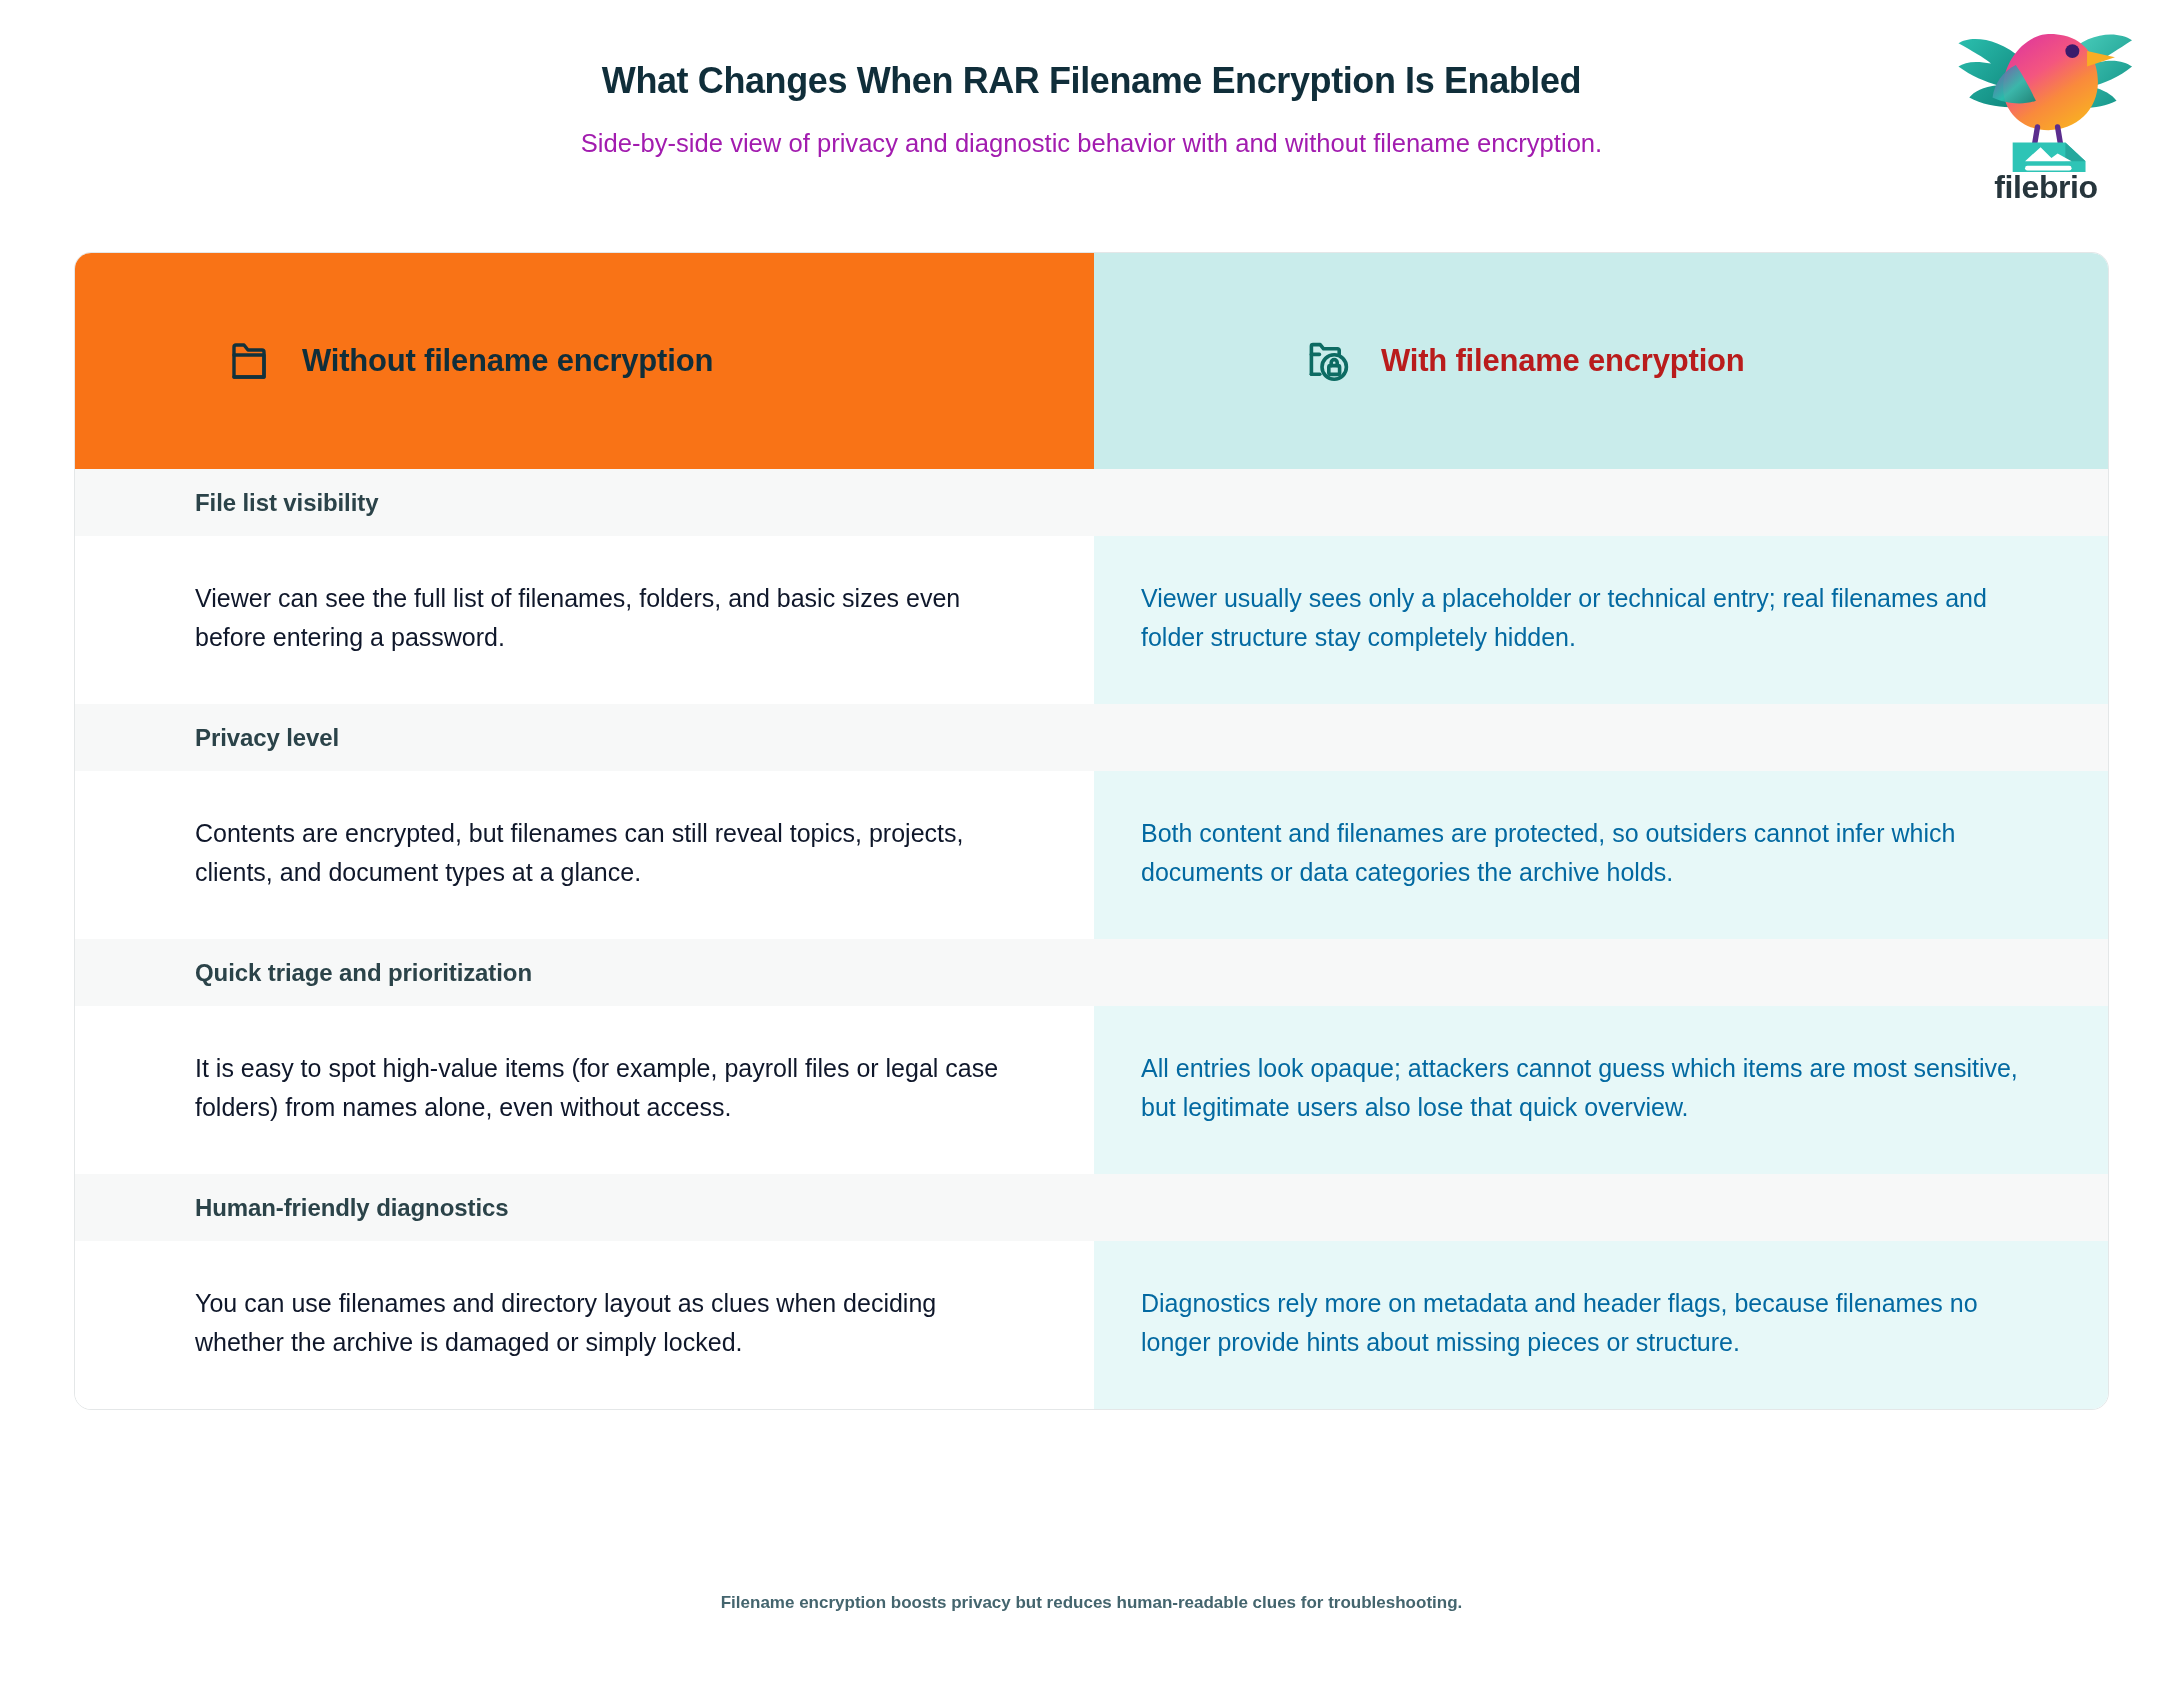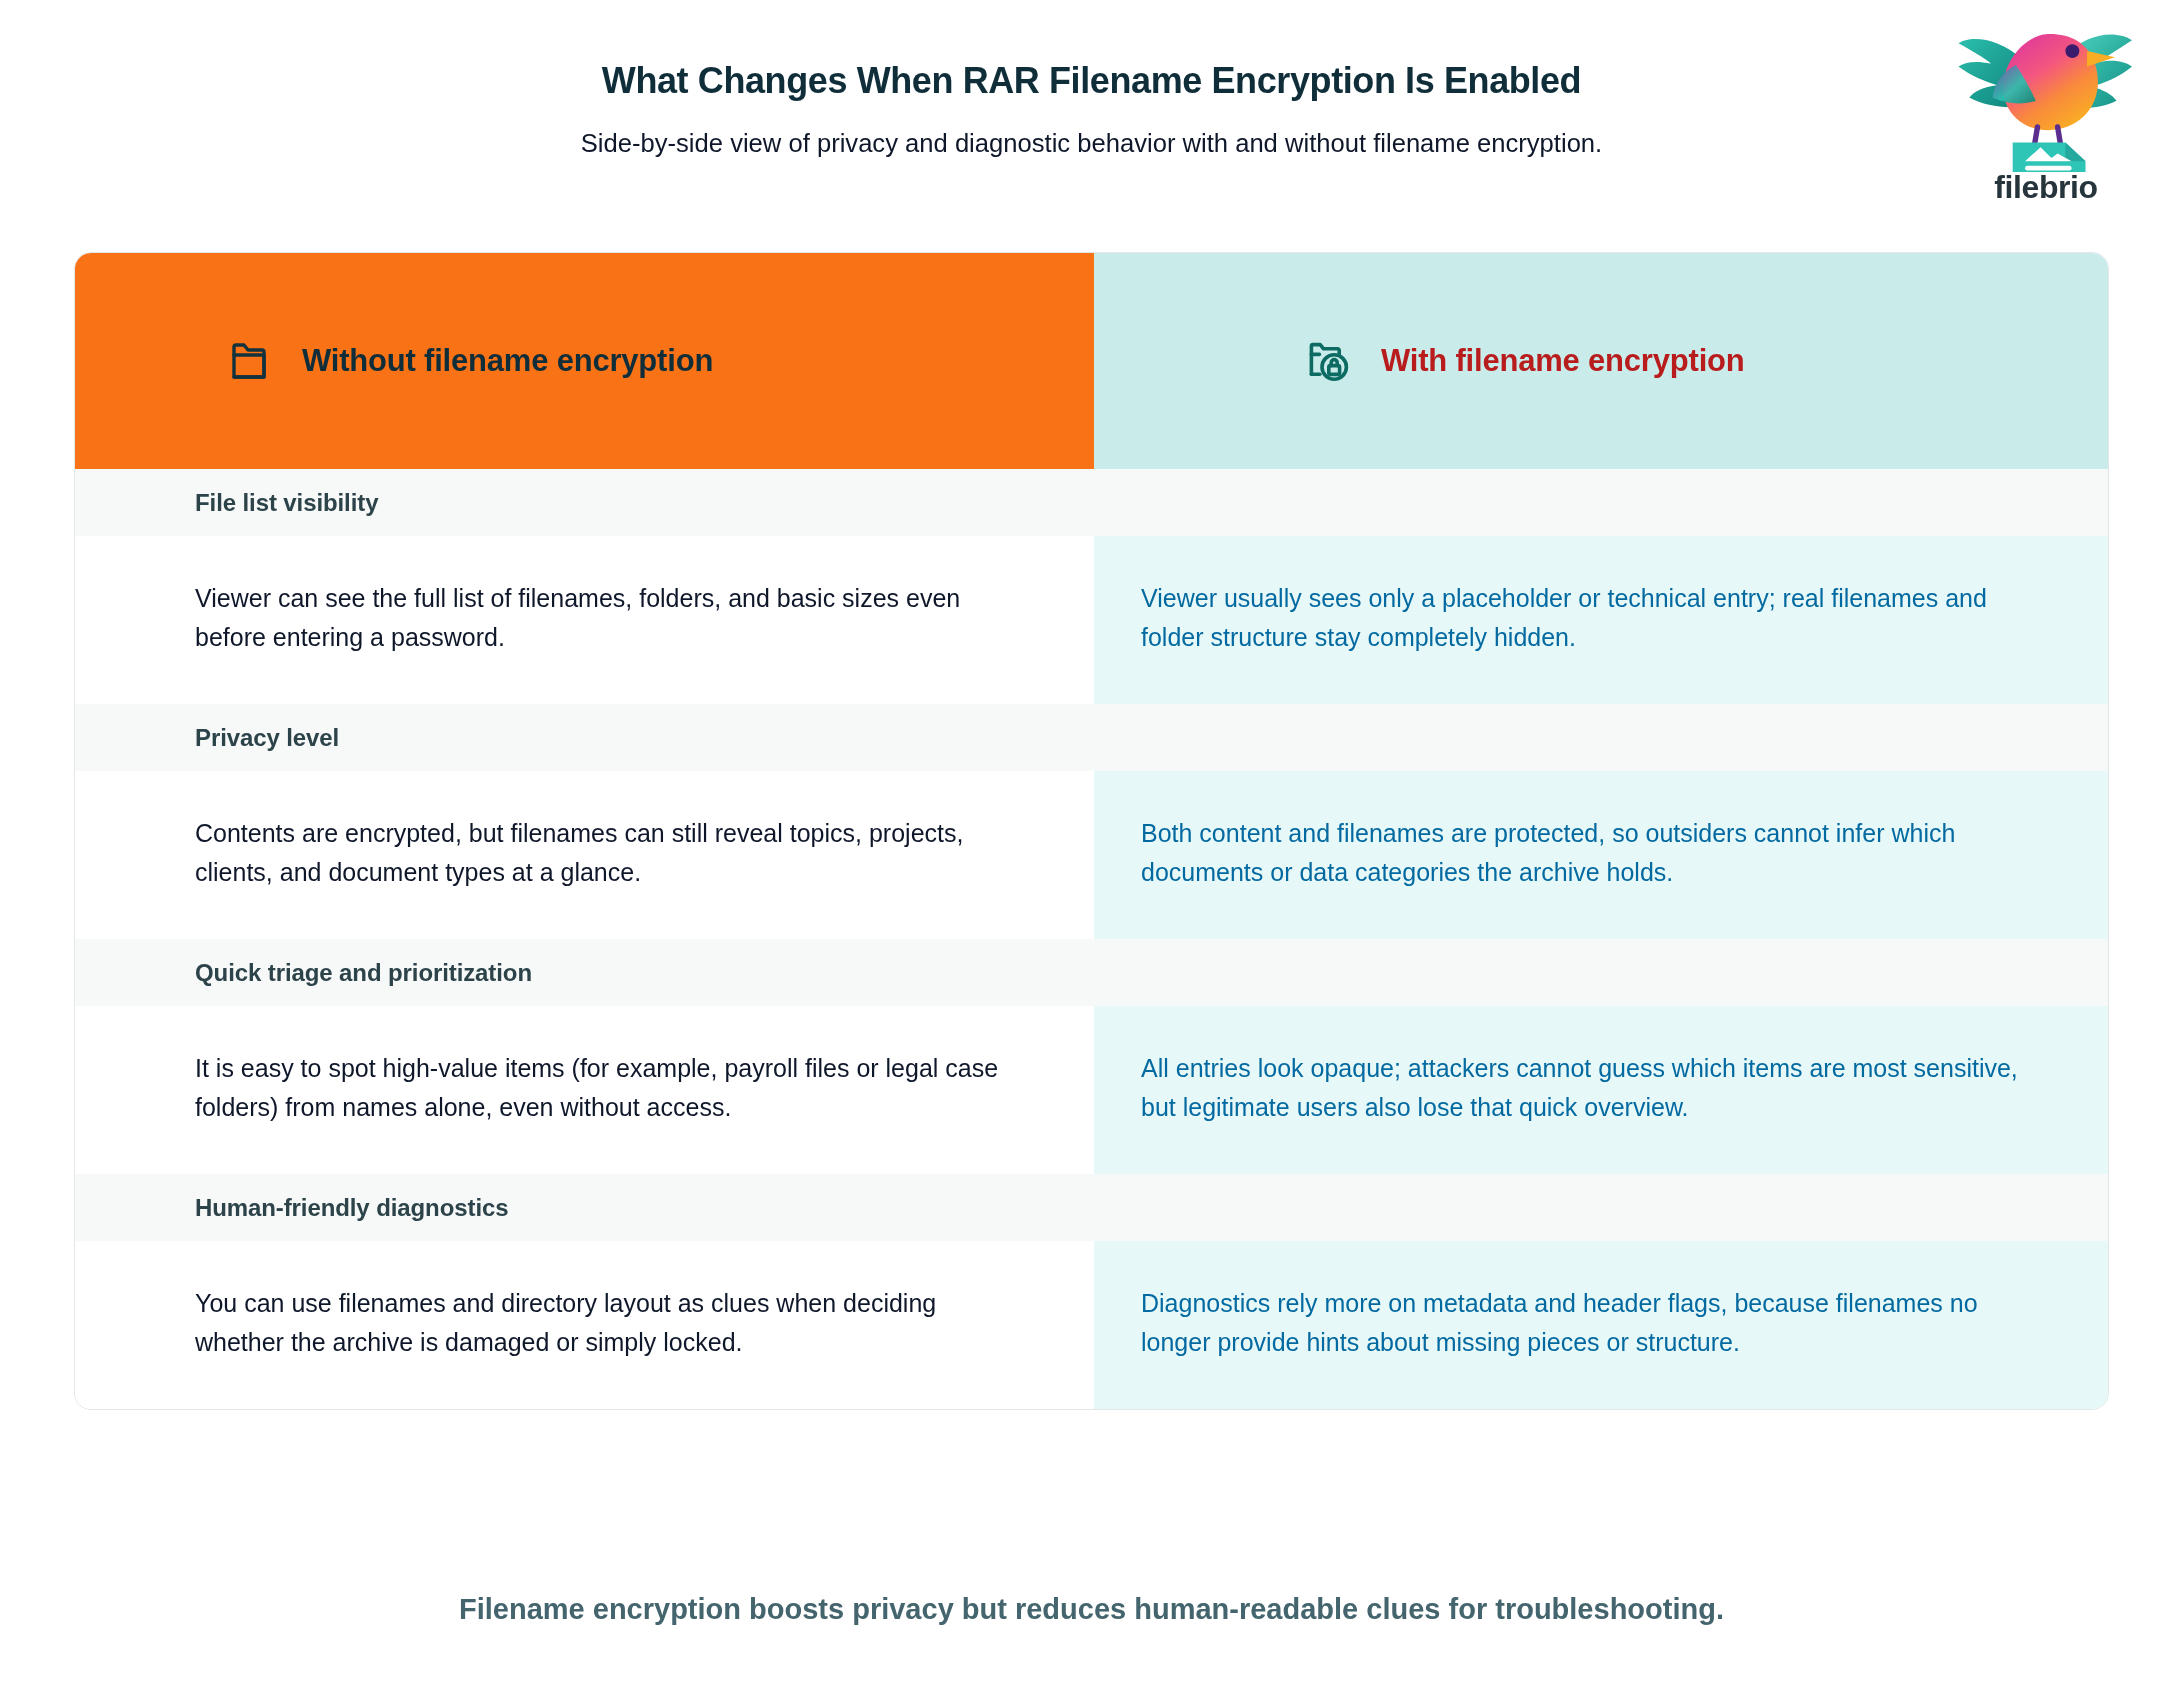--- a/index.html
+++ b/index.html
@@ -34,21 +34,21 @@
     letter-spacing: -0.4px;
     color: #102e3a;
     margin: 0 0 0 0;
     padding: 0 334px;
     line-height: 1.12;
   }
   .subtitle {
     text-align: center;
     font-size: 25.6px;
     font-weight: normal;
-    color: #0f172a;
+    color: #a21caf;
     margin: 26px 0 0 0;
     padding: 0 334px;
     line-height: 1.3;
   }
 
   
   .logo {
     position: absolute;
     top: 17px;
     right: 40px;
@@ -165,21 +165,21 @@
     color: #0369a1;
   }
 
   
   .footer {
     position: absolute;
     left: 0;
     right: 0;
     top: 1593px;
     text-align: center;
-    font-size: 29px;
+    font-size: 17px;
     font-weight: bold;
     color: #44656e;
   }
 </style>
 </head>
 <body>
 
 <div class="page">
 
   <div class="header">

